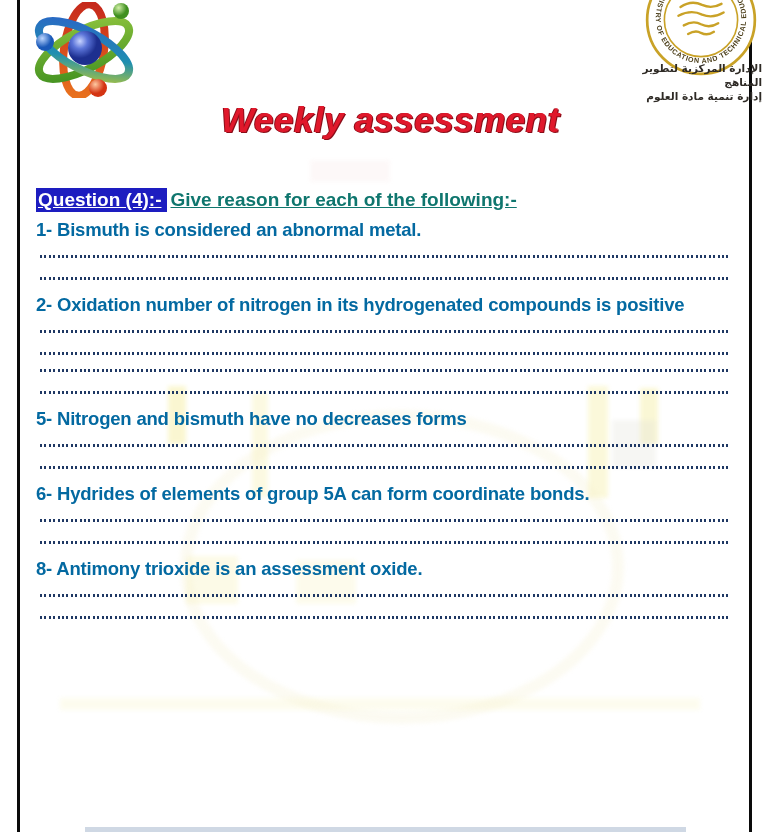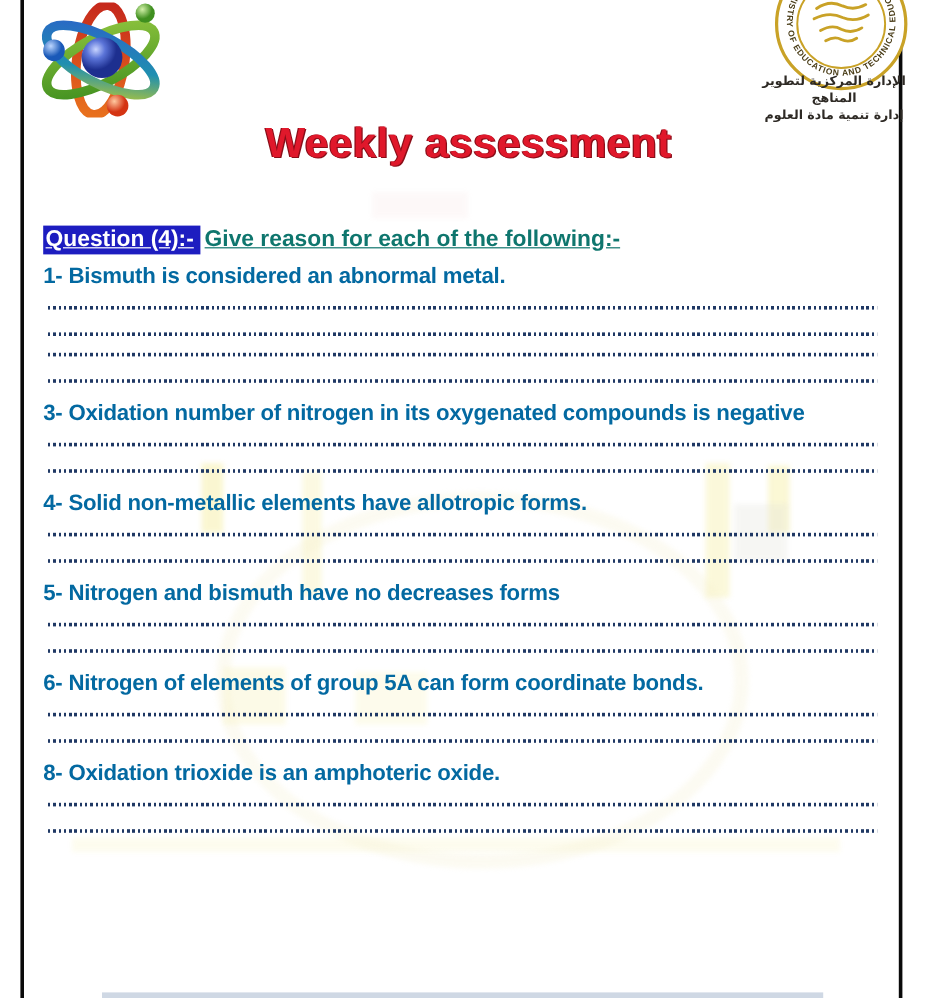--- a/index.html
+++ b/index.html
@@ -17,29 +17,30 @@
   .wm-bar{background:#f2e87e;}
   .wm-blob{background:#e3e3da;}
   .wm-circle{border:12px solid #f4eecb;border-radius:50%;background:transparent;}
   .wm-pink{background:#f3d4d4;}
 
   
   .atom-logo{position:absolute;left:24px;top:2px;}
   .seal-svg{position:absolute;left:645px;top:-36px;}
   .seal-arabic{
     position:absolute;left:628px;top:61px;width:134px;
-    text-align:center;direction:rtl;
+    direction:rtl;
     font-family:"DejaVu Sans",sans-serif;font-weight:bold;
     font-size:10.5px;line-height:14px;color:#2e2a25;
   }
   .page-title{
     position:absolute;left:0;top:100px;width:100%;
     text-align:center;font-size:35px;font-weight:bold;color:#e0182b;
     letter-spacing:0.5px;
     text-shadow:1px 1px 0 #8a0d18, -1px 0 0 #8a0d18;
+    font-style:italic;
   }
 
   
   .content{position:absolute;left:36px;top:188px;width:709px;}
   .q-header{font-size:19px;font-weight:bold;line-height:24px;margin:0 0 6px 0;white-space:nowrap;}
   .q-label{
     background:#1d1dc0;color:#ffffff;text-decoration:underline;
     padding:1px 5px 2px 2px;
     text-align:right;
   }
@@ -153,50 +154,45 @@
   <div class="content">
     <p class="q-header"><span class="q-label">Question (4):-</span><span class="q-instruction">Give reason for each of the following:-</span></p>
 
     <div class="qblock">
       <p class="qtext"><span>1-</span> <span>Bismuth is considered an abnormal metal.</span></p>
       <div class="dotline dot1"></div>
       <div class="dotline dot2"></div>
     </div>
 
     <div class="qblock">
+      <p class="qtext"><span>2-</span> <span>Oxidation number of nitrogen in its hydrogenated compounds is positive</span></p>
       <div class="dotline dot1"></div>
       <div class="dotline dot2"></div>
     </div>
 
     <div class="qblock">
-      <p class="qtext"><span>3-</span> <span>Oxidation number of nitrogen in its oxygenated compounds is negative</span></p>
       <div class="dotline dot1"></div>
       <div class="dotline dot2"></div>
     </div>
 
-    <div class="qblock">
-      <p class="qtext"><span>4-</span> <span>Solid non-metallic elements have allotropic forms.</span></p>
-      <div class="dotline dot1"></div>
-      <div class="dotline dot2"></div>
-    </div>
 
     <div class="qblock">
       <p class="qtext"><span>5-</span> <span>Nitrogen and bismuth have no decreases forms</span></p>
       <div class="dotline dot1"></div>
       <div class="dotline dot2"></div>
     </div>
 
     <div class="qblock">
-      <p class="qtext"><span>6-</span> <span>Nitrogen of elements of group 5A can form coordinate bonds.</span></p>
+      <p class="qtext"><span>6-</span> <span>Hydrides of elements of group 5A can form coordinate bonds.</span></p>
       <div class="dotline dot1"></div>
       <div class="dotline dot2"></div>
     </div>
 
 
     <div class="qblock">
-      <p class="qtext"><span>8-</span> <span>Oxidation trioxide is an amphoteric oxide.</span></p>
+      <p class="qtext"><span>8-</span> <span>Antimony trioxide is an assessment oxide.</span></p>
       <div class="dotline dot1"></div>
       <div class="dotline dot2"></div>
     </div>
   </div>
 
   <div class="bottom-strip"></div>
 </div>
 
 </body></html>

